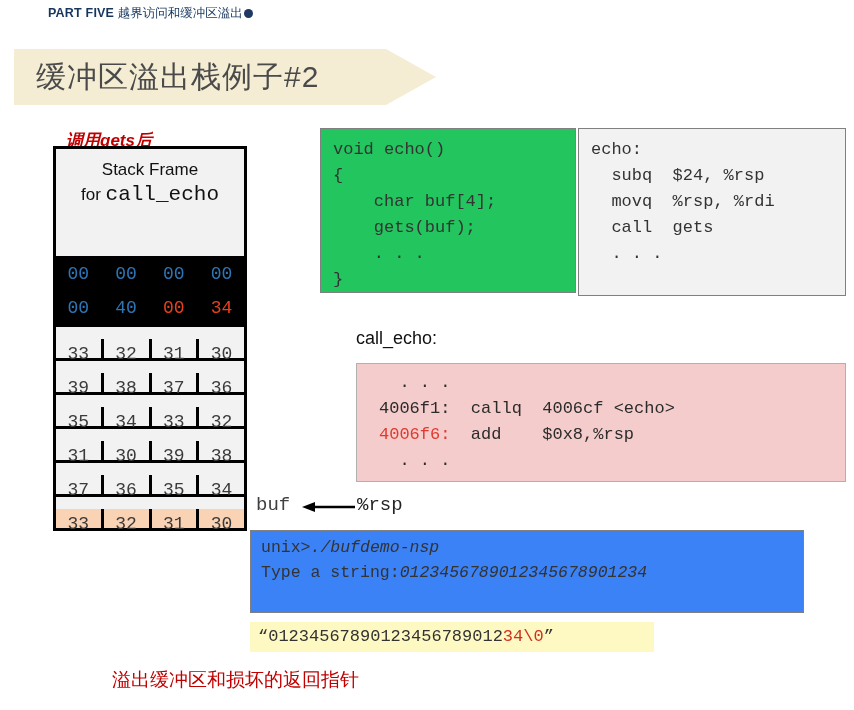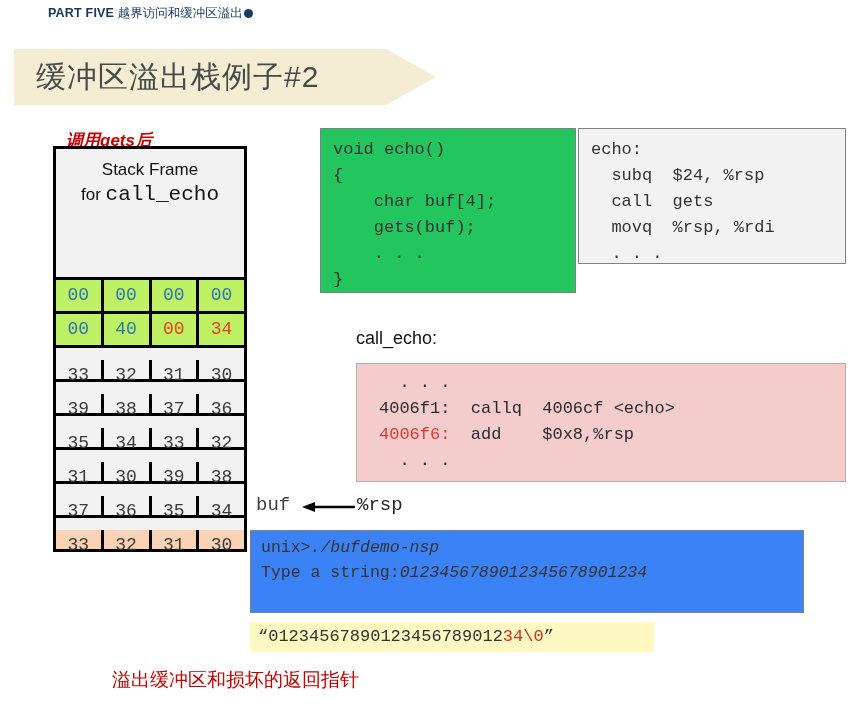--- a/index.html
+++ b/index.html
@@ -83,21 +83,21 @@
   #stack-frame {
     position: absolute;
     left: 53px;
     top: 146px;
     width: 194px;
     border: 3px solid #000;
     background: #f2f2f2;
     box-sizing: border-box;
   }
   #stack-frame-title {
-    height: 128px;
+    height: 107px;
     background: #f2f2f2;
     text-align: center;
     padding-top: 8px;
     box-sizing: border-box;
   }
   #stack-frame-title .line1 {
     font-size: 17px;
     color: #111;
     line-height: 26px;
   }
@@ -120,21 +120,21 @@
     text-align: center;
     font-family: "Liberation Mono", monospace;
     font-size: 18px;
     line-height: 31px;
     background: #f2f2f2;
     border-right: 3px solid #000;
     box-sizing: border-box;
     color: #333;
   }
   .stack-cell:last-child { border-right: none; }
-  .cell-green { background: #bef264; }
+  .cell-green { background: #000000; }
   .cell-orange { background: #fad2b4; }
   .ink-blue { color: #2e75b6; }
   .ink-red  { color: #e8401c; }
   .ink-dark { color: #3a3a3a; margin-top: 12px; }
 
   
   #buf-label {
     position: absolute;
     left: 256px;
     top: 494px;
@@ -168,21 +168,21 @@
     background: #22c55e;
     border: 1px solid #808080;
     box-sizing: border-box;
     padding: 8px 0 0 12px;
   }
   #asm-echo-box {
     position: absolute;
     left: 578px;
     top: 128px;
     width: 268px;
-    height: 136px;
+    height: 168px;
     background: #f2f2f2;
     border: 1px solid #808080;
     box-sizing: border-box;
     padding: 8px 0 0 12px;
   }
   .code-line {
     font-family: "Liberation Mono", monospace;
     font-size: 17px;
     line-height: 26px;
     color: #333;
@@ -346,22 +346,22 @@
     <div class="code-line">{</div>
     <div class="code-line">    char buf[4];</div>
     <div class="code-line">    gets(buf);</div>
     <div class="code-line">    . . .</div>
     <div class="code-line">}</div>
   </div>
 
 <div id="asm-echo-box">
     <div class="code-line">echo:</div>
     <div class="code-line">  subq  $24, %rsp</div>
+    <div class="code-line">  movq  %rsp, %rdi</div>
     <div class="code-line">  call  gets</div>
-    <div class="code-line">  movq  %rsp, %rdi</div>
     <div class="code-line">  . . .</div>
   </div>
 
 <div id="call-echo-label">call_echo:</div>
 <div id="call-echo-box">
     <div class="code-line"><span>  . . .</span></div>
     <div class="code-line"><span>4006f1:</span><span>  callq  4006cf &lt;echo&gt;</span></div>
     <div class="code-line"><span class="addr-red">4006f6:</span><span>  add    $0x8,%rsp</span></div>
     <div class="code-line"><span>  . . .</span></div>
   </div>

